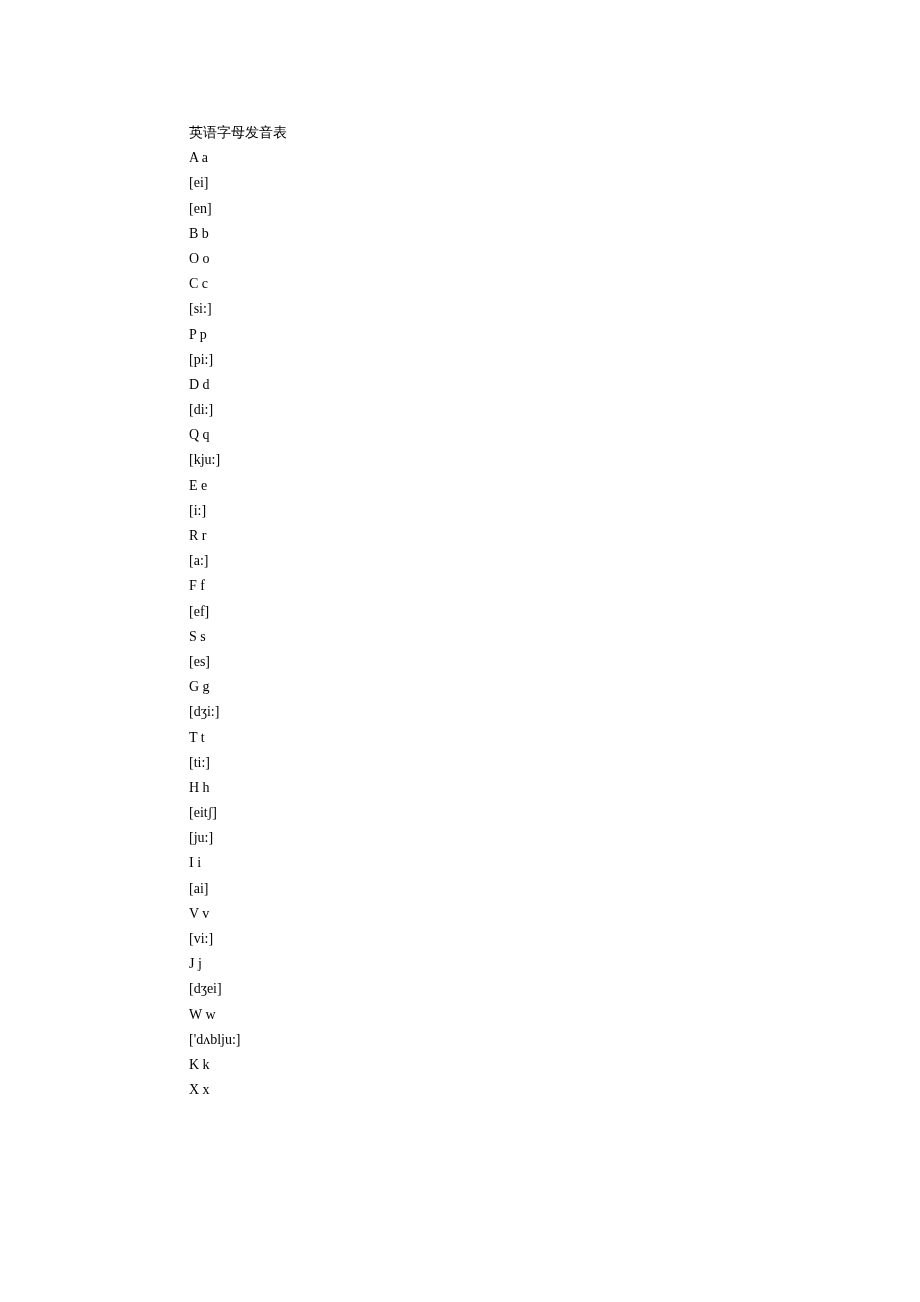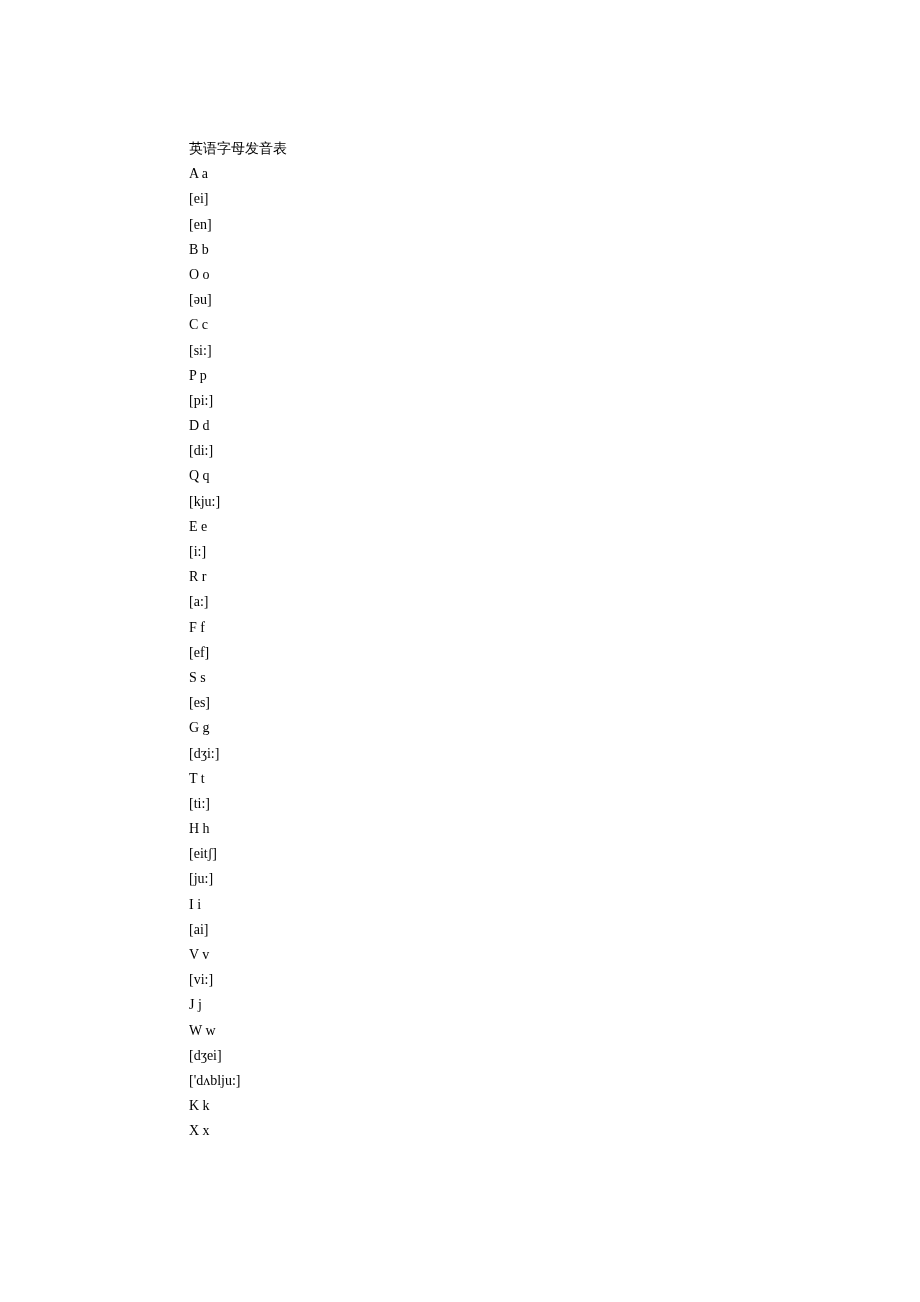--- a/index.html
+++ b/index.html
@@ -8,38 +8,36 @@
     background: #ffffff;
     width: 920px;
     height: 1302px;
     font-family: "SimSun", "宋体", serif;
     font-size: 14px;
     color: #000000;
     line-height: 1.8;
   }
   .page {
     padding: 120px 0 0 189px;
-    margin-top: 16px;
   }
   .line {
     white-space: pre;
   }
 </style>
 </head>
 <body>
 
 <div class="page">
   <div class="line">英语字母发音表</div>
   <div id="lines-container">
       <div class="line">A a</div>
       <div class="line">[ei]</div>
       <div class="line">[en]</div>
       <div class="line">B b</div>
       <div class="line">O o</div>
-      <div class="line">[əu]</div>
       <div class="line">C c</div>
       <div class="line">[si:]</div>
       <div class="line">P p</div>
       <div class="line">[pi:]</div>
       <div class="line">D d</div>
       <div class="line">[di:]</div>
       <div class="line">Q q</div>
       <div class="line">[kju:]</div>
       <div class="line">E e</div>
       <div class="line">[i:]</div>
@@ -54,19 +52,19 @@
       <div class="line">T t</div>
       <div class="line">[ti:]</div>
       <div class="line">H h</div>
       <div class="line">[eitʃ]</div>
       <div class="line">[ju:]</div>
       <div class="line">I i</div>
       <div class="line">[ai]</div>
       <div class="line">V v</div>
       <div class="line">[vi:]</div>
       <div class="line">J j</div>
+      <div class="line">[dʒei]</div>
       <div class="line">W w</div>
-      <div class="line">[dʒei]</div>
       <div class="line">['dʌblju:]</div>
       <div class="line">K k</div>
       <div class="line">X x</div>
     </div>
 </div>
 
 </body></html>

